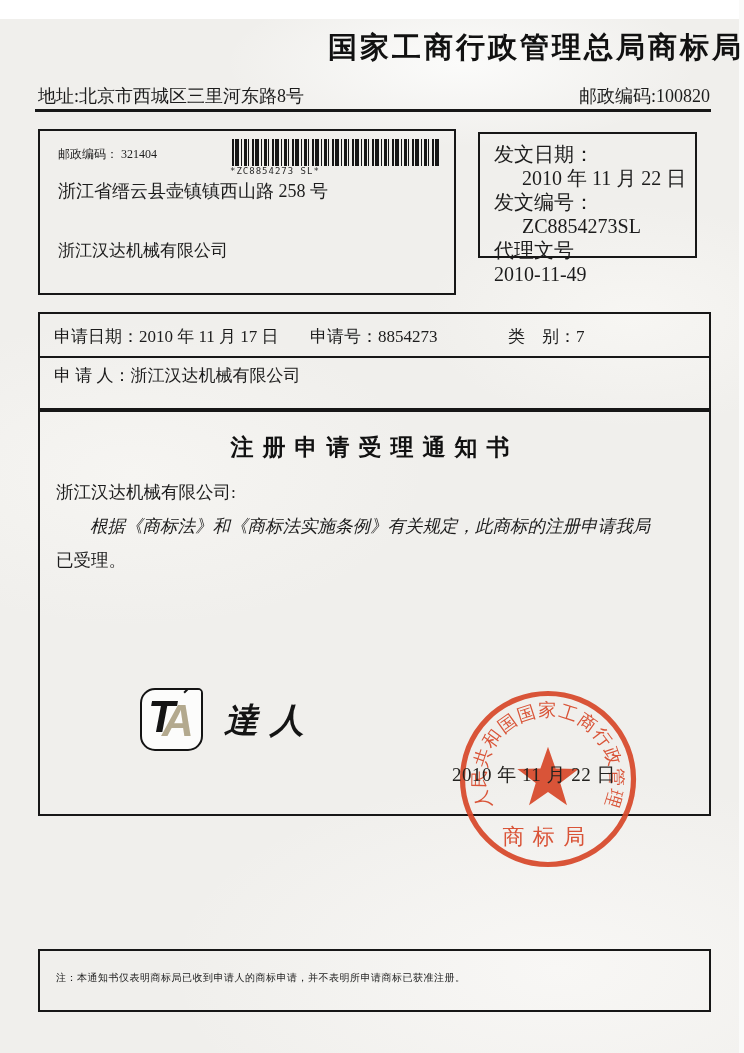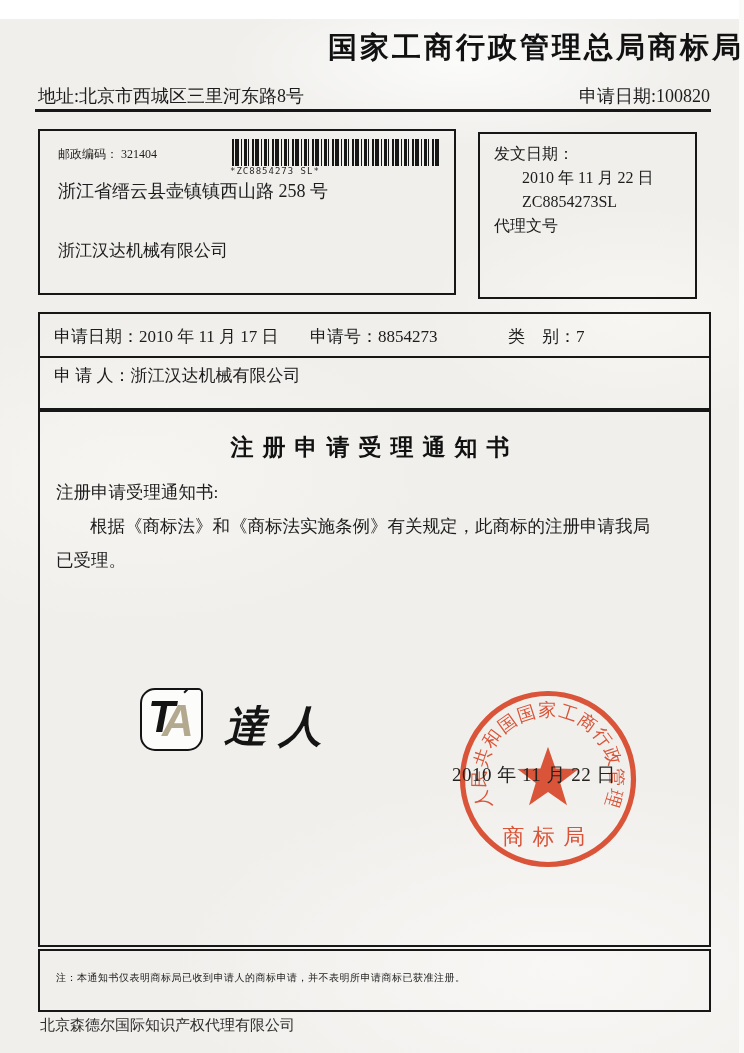--- a/index.html
+++ b/index.html
@@ -43,54 +43,54 @@
       #161616 3px 7px, rgba(0,0,0,0) 7px 9px,
       #161616 9px 10px, rgba(0,0,0,0) 10px 12px,
       #161616 12px 15px, rgba(0,0,0,0) 15px 16px,
       #161616 16px 17px, rgba(0,0,0,0) 17px 20px);
   }
   .barcode-caption { font-family:"DejaVu Sans Mono","Liberation Mono",monospace; font-size:9px; color:#2a2a2a; letter-spacing:1px; }
   .recip-addr { position:absolute; left:18px; top:48px; font-size:18px; }
   .recip-company { position:absolute; left:18px; top:108px; font-size:17px; }
 
   
-  .dispatch-box { left:478px; top:132px; width:219px; height:167px; padding:8px 0 0 14px; font-size:16px; }
+  .dispatch-box { left:478px; top:132px; width:219px; height:126px; padding:8px 0 0 14px; font-size:20px; }
   .dispatch-box .line { line-height:24px; white-space:nowrap; }
   .dispatch-box .indent { padding-left:28px; }
 
   
   .app-box { left:38px; top:312px; width:673px; height:100px; }
   .app-row1 { position:relative; height:44px; border-bottom:2px solid #171717; font-size:17px; }
   .app-row1 .pair { position:absolute; top:11px; white-space:nowrap; }
   .pair-date { left:14px; }
   .pair-number { left:270px; }
   .pair-class { left:468px; }
   .app-row2 { position:relative; height:34px; font-size:17px; }
   .app-row2 .pair { position:absolute; top:6px; left:14px; white-space:nowrap; }
 
   
-  .main-box { left:38px; top:408px; width:673px; height:539px; }
+  .main-box { left:38px; top:408px; width:673px; height:408px; }
   .notice-title { position:absolute; top:22px; left:0; width:100%; text-align:center;
     font-size:23px; font-weight:bold; letter-spacing:9px; color:#111; }
   .salutation { position:absolute; left:16px; top:70px; font-size:17.5px; }
-  .body-line1 { position:absolute; left:50px; top:104px; font-size:17.5px; }
+  .body-line1 { position:absolute; left:50px; top:104px; font-size:17.5px;font-style:italic; }
   .body-line2 { position:absolute; left:16px; top:138px; font-size:17.5px; }
 
   
   .tm-logo { position:absolute; left:100px; top:278px; height:66px; }
   .tm-mark { position:absolute; left:0; top:0; width:63px; height:63px;
     border:2.5px solid #141414; border-radius:15px 5px 15px 15px; background:#fcfcfb; overflow:hidden; }
   .tm-mark .chamfer { position:absolute; right:-9px; top:-9px; width:22px; height:22px;
     border-left:2.5px solid #141414; transform:rotate(45deg); background:#fcfcfb; }
   .tm-letter { position:absolute; font-family:"Liberation Sans","DejaVu Sans",sans-serif;
     font-weight:bold; font-style:italic; font-size:44px; line-height:1; }
   .tm-letter-a { left:20px; top:9px; color:#b3a98e; }
   .tm-letter-t { left:6px; top:5px; color:#141414; }
   .tm-name { position:absolute; left:84px; top:10px; font-family:Liberation Serif, serif;
-    font-weight:bold; font-style:italic; font-size:43px; letter-spacing:12px; color:#141414; white-space:nowrap; }
+    font-weight:bold; font-style:italic; font-size:34px; letter-spacing:12px; color:#141414; white-space:nowrap; }
 
   
   .seal { position:absolute; left:413px; top:274px; width:190px; height:190px; opacity:0.93; }
   .seal-date { position:absolute; left:412px; top:352px; width:200px; font-size:19px;
     color:#23221f; letter-spacing:0.5px; white-space:nowrap; }
 
   
   .note-box { left:38px; top:949px; width:673px; height:63px; }
   .note-text { position:absolute; left:16px; top:20px; font-size:10px; letter-spacing:0.5px; }
 
@@ -100,55 +100,57 @@
 <body>
 
 <div class="page">
   <div class="scan-top"></div>
   <div class="scan-right"></div>
 
   <div class="doc-title">国家工商行政管理总局商标局</div>
 
   <div class="addr-row">
     <span class="left">地址:北京市西城区三里河东路8号</span>
-    <span class="right">申请日期:100820</span>
+    <span class="right">邮政编码:100820</span>
   </div>
   <div class="head-rule"></div>
 
   <div class="box recipient-box">
     <div class="postal-line">邮政编码： 321404</div>
     <div class="barcode-wrap">
       <div class="barcode-bars"></div>
       <div class="barcode-caption">*ZC8854273 SL*</div>
     </div>
     <div class="recip-addr">浙江省缙云县壶镇镇西山路 258 号</div>
     <div class="recip-company">浙江汉达机械有限公司</div>
   </div>
 
   <div class="box dispatch-box">
     <div class="line">发文日期：</div>
     <div class="line indent">2010 年 11 月 22 日</div>
+    <div class="line">发文编号：</div>
     <div class="line indent">ZC8854273SL</div>
     <div class="line">代理文号</div>
+    <div class="line">2010-11-49</div>
   </div>
 
   <div class="box app-box">
     <div class="app-row1">
       <span class="pair pair-date"><span>申请日期：</span><span>2010 年 11 月 17 日</span></span>
       <span class="pair pair-number"><span>申请号：</span><span>8854273</span></span>
       <span class="pair pair-class"><span>类　别：</span><span>7</span></span>
     </div>
     <div class="app-row2">
       <span class="pair"><span>申 请 人：</span><span>浙江汉达机械有限公司</span></span>
     </div>
   </div>
 
   <div class="box main-box">
     <div class="notice-title">注册申请受理通知书</div>
-    <div class="salutation">注册申请受理通知书:</div>
+    <div class="salutation">浙江汉达机械有限公司:</div>
     <div class="body-line1">根据《商标法》和《商标法实施条例》有关规定，此商标的注册申请我局</div>
     <div class="body-line2">已受理。</div>
 
     <div class="tm-logo">
       <div class="tm-mark">
         <span class="chamfer"></span>
         <span class="tm-letter tm-letter-a">A</span>
         <span class="tm-letter tm-letter-t">T</span>
       </div>
       <div class="tm-name">達人</div>
@@ -165,14 +167,13 @@
       </text>
       <text x="100" y="168" text-anchor="middle" font-size="23" letter-spacing="9" fill="#d8492b">商标局</text>
     </svg>
     <div class="seal-date">2010 年 11 月 22 日</div>
   </div>
 
   <div class="box note-box">
     <div class="note-text">注：本通知书仅表明商标局已收到申请人的商标申请，并不表明所申请商标已获准注册。</div>
   </div>
 
-  <div class="footer-agency">北京森德尔国际知识产权代理有限公司</div>
 </div>
 
 </body></html>

